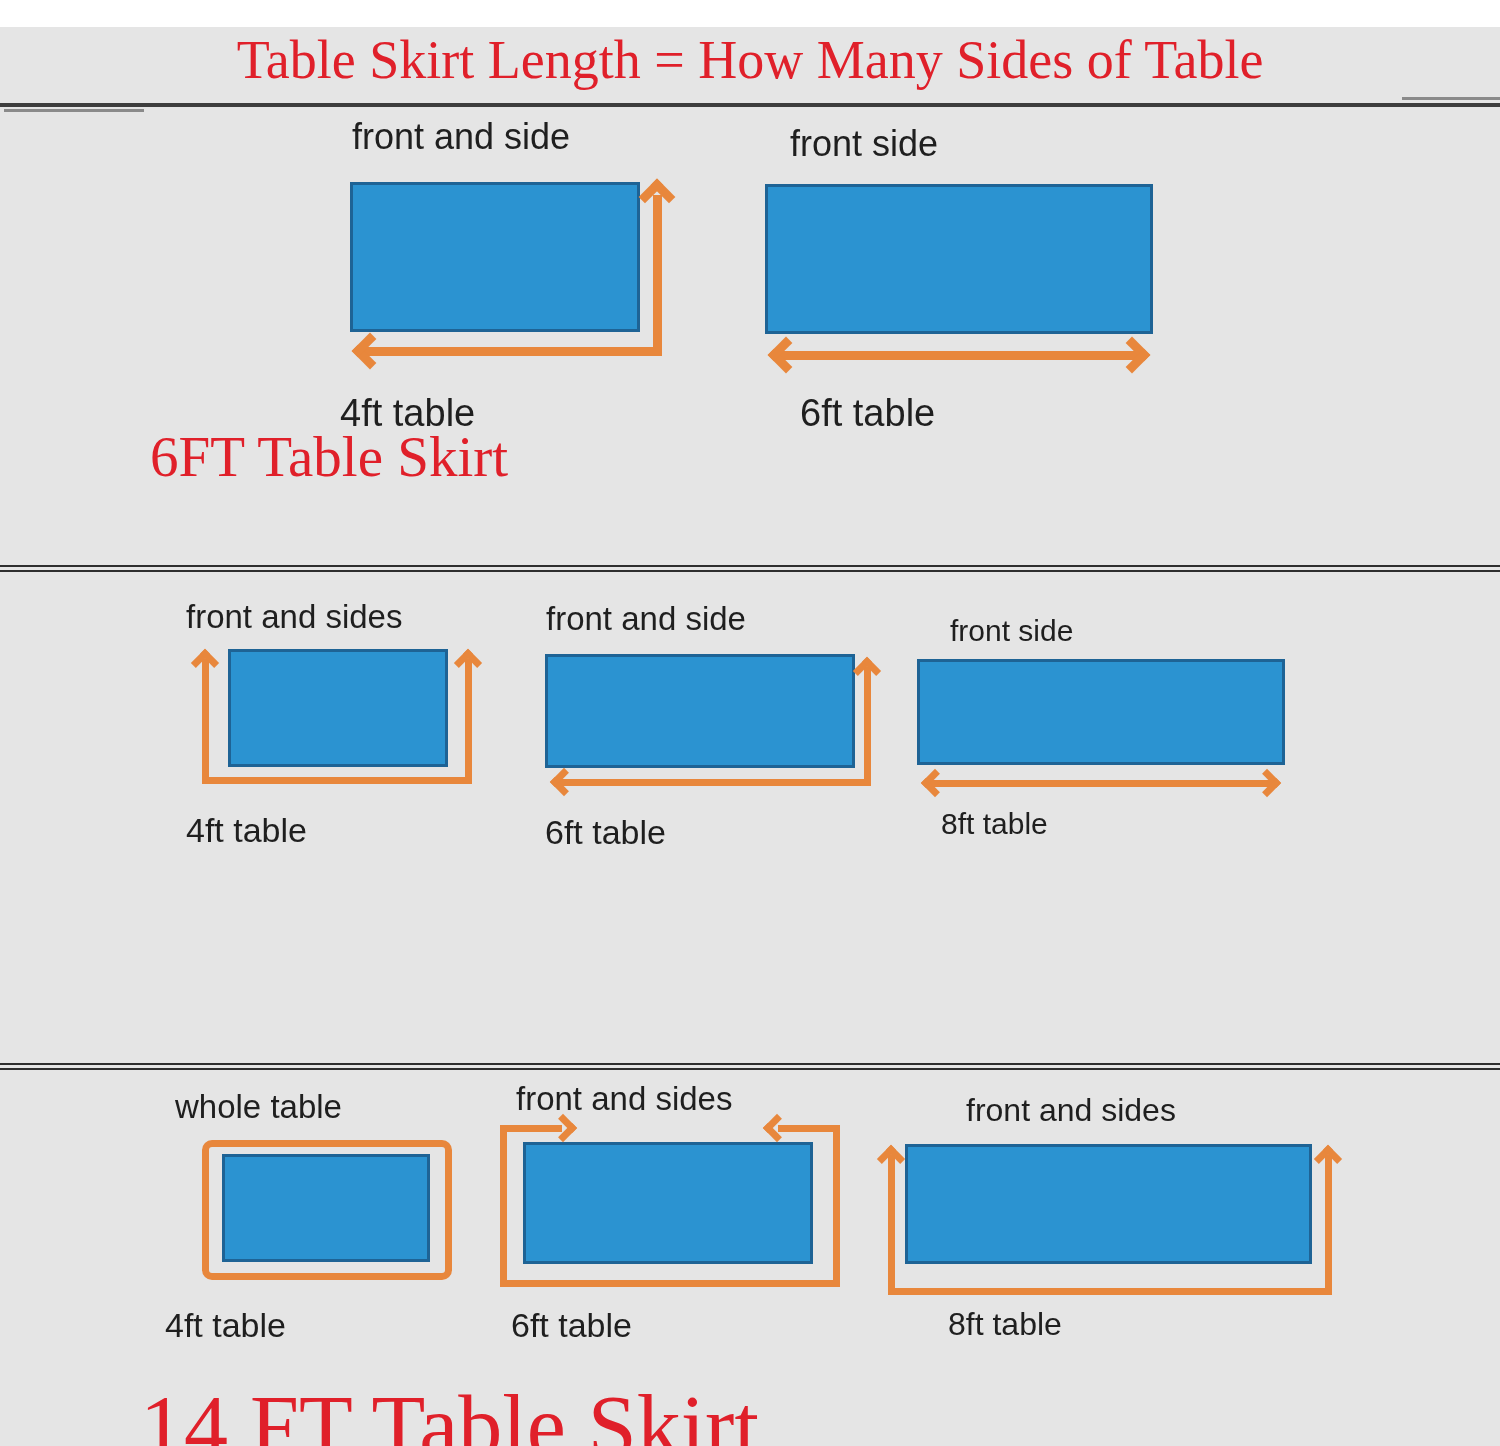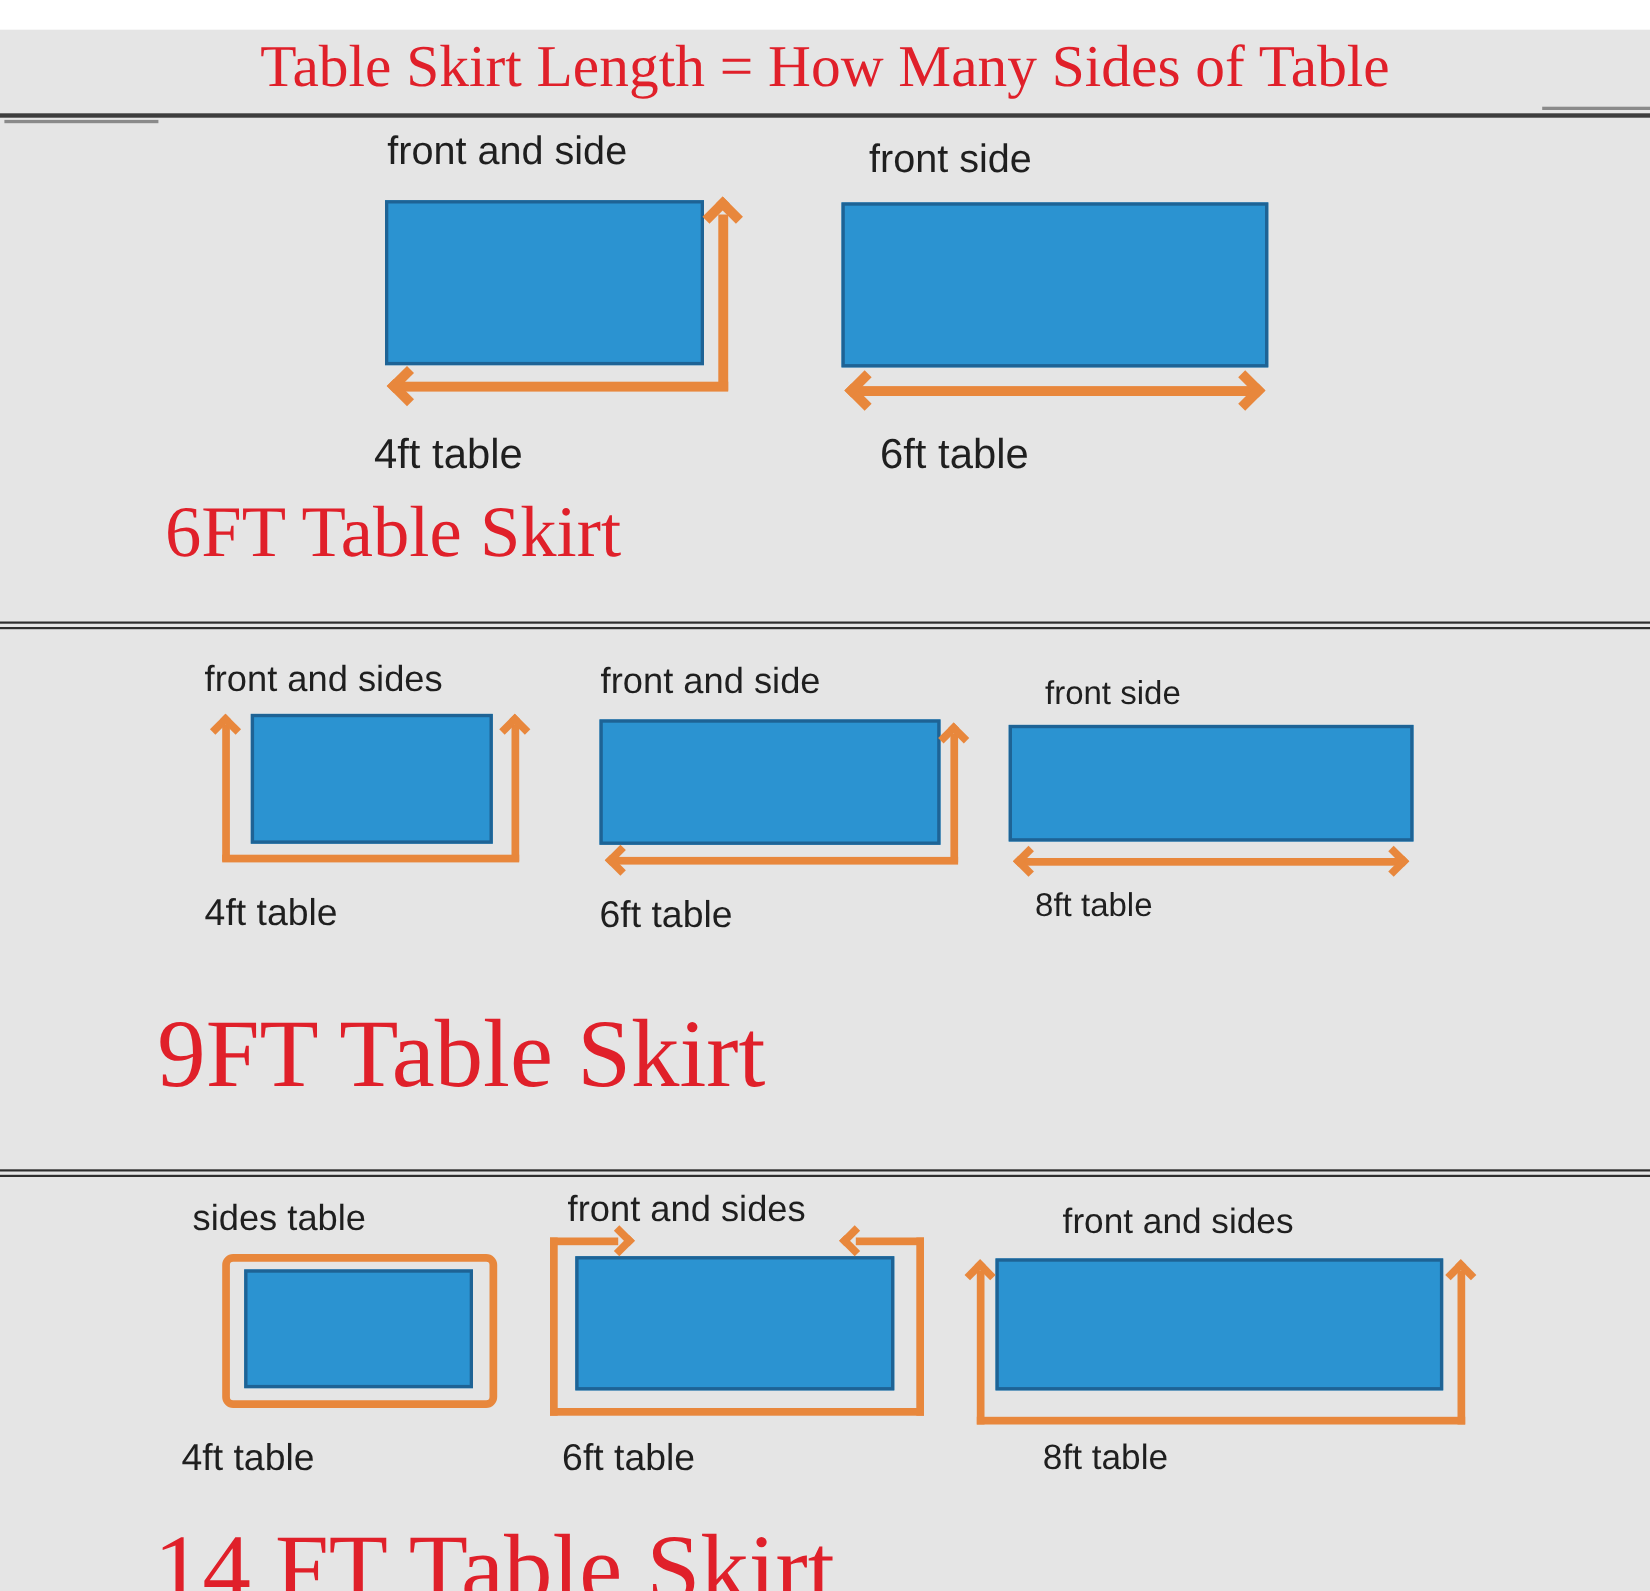--- a/index.html
+++ b/index.html
@@ -43,21 +43,21 @@
   <div class="chev left" style="left:357px;top:311px;"></div>
 
   <div class="tbl" style="left:765px;top:157px;width:388px;height:150px;"></div>
   <div class="shaft" style="left:775px;top:324px;width:368px;height:9px;"></div>
   <div class="chev left" style="left:773px;top:315px;"></div>
   <div class="chev right" style="left:1119px;top:315px;"></div>
 
   <div class="lbl" style="left:340px;top:366px;width:300px;font-size:38px;">4ft table</div>
   <div class="lbl" style="left:800px;top:366px;width:300px;font-size:38px;">6ft table</div>
 
-  <div class="heading" style="left:150px;top:424px;font-size:66px;">6FT Table Skirt</div>
+  <div class="heading" style="left:150px;top:401px;font-size:57px;">6FT Table Skirt</div>
 
   <div class="rule rule-double" style="top:538px;"></div>
 
   <div class="lbl" style="left:186px;top:572px;width:300px;font-size:33px;">front and sides</div>
   <div class="lbl" style="left:546px;top:574px;width:300px;font-size:33px;">front and side</div>
   <div class="lbl" style="left:950px;top:587px;width:300px;font-size:30px;">front side</div>
 
   <div class="tbl" style="left:228px;top:622px;width:220px;height:118px;"></div>
   <div class="shaft" style="left:202px;top:632px;width:7px;height:124px;"></div>
   <div class="shaft" style="left:465px;top:632px;width:7px;height:124px;"></div>
@@ -73,25 +73,24 @@
 
   <div class="tbl" style="left:917px;top:632px;width:368px;height:106px;"></div>
   <div class="shaft" style="left:928px;top:753px;width:346px;height:7px;"></div>
   <div class="chev chev-s left" style="left:925px;top:746px;"></div>
   <div class="chev chev-s right" style="left:1257px;top:746px;"></div>
 
   <div class="lbl" style="left:186px;top:785px;width:300px;font-size:34px;">4ft table</div>
   <div class="lbl" style="left:545px;top:787px;width:300px;font-size:34px;">6ft table</div>
   <div class="lbl" style="left:941px;top:780px;width:300px;font-size:30px;">8ft table</div>
 
-  <div class="heading" style="left:143px;top:888px;font-size:88px;">9FT Table Skirt</div>
 
   <div class="rule rule-double" style="top:1036px;"></div>
 
-  <div class="lbl" style="left:175px;top:1062px;width:300px;font-size:33px;">sides table</div>
+  <div class="lbl" style="left:175px;top:1062px;width:300px;font-size:33px;">whole table</div>
   <div class="lbl" style="left:516px;top:1054px;width:300px;font-size:33px;">front and sides</div>
   <div class="lbl" style="left:966px;top:1066px;width:300px;font-size:32px;">front and sides</div>
 
   <div class="ring" style="left:202px;top:1113px;width:250px;height:140px;"></div>
   <div class="tbl" style="left:222px;top:1127px;width:208px;height:108px;"></div>
 
   <div class="tbl" style="left:523px;top:1115px;width:290px;height:122px;"></div>
   <div class="shaft" style="left:500px;top:1098px;width:7px;height:162px;"></div>
   <div class="shaft" style="left:833px;top:1098px;width:7px;height:162px;"></div>
   <div class="shaft" style="left:500px;top:1253px;width:340px;height:7px;"></div>

